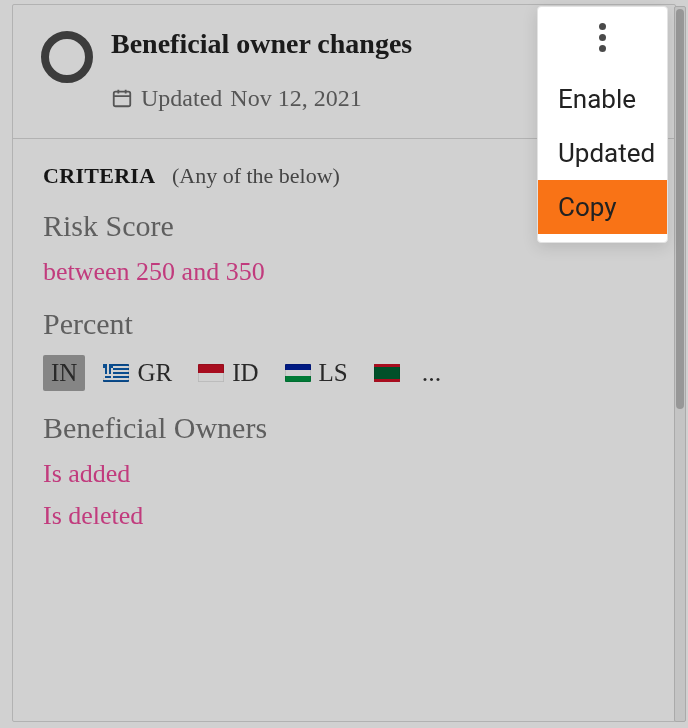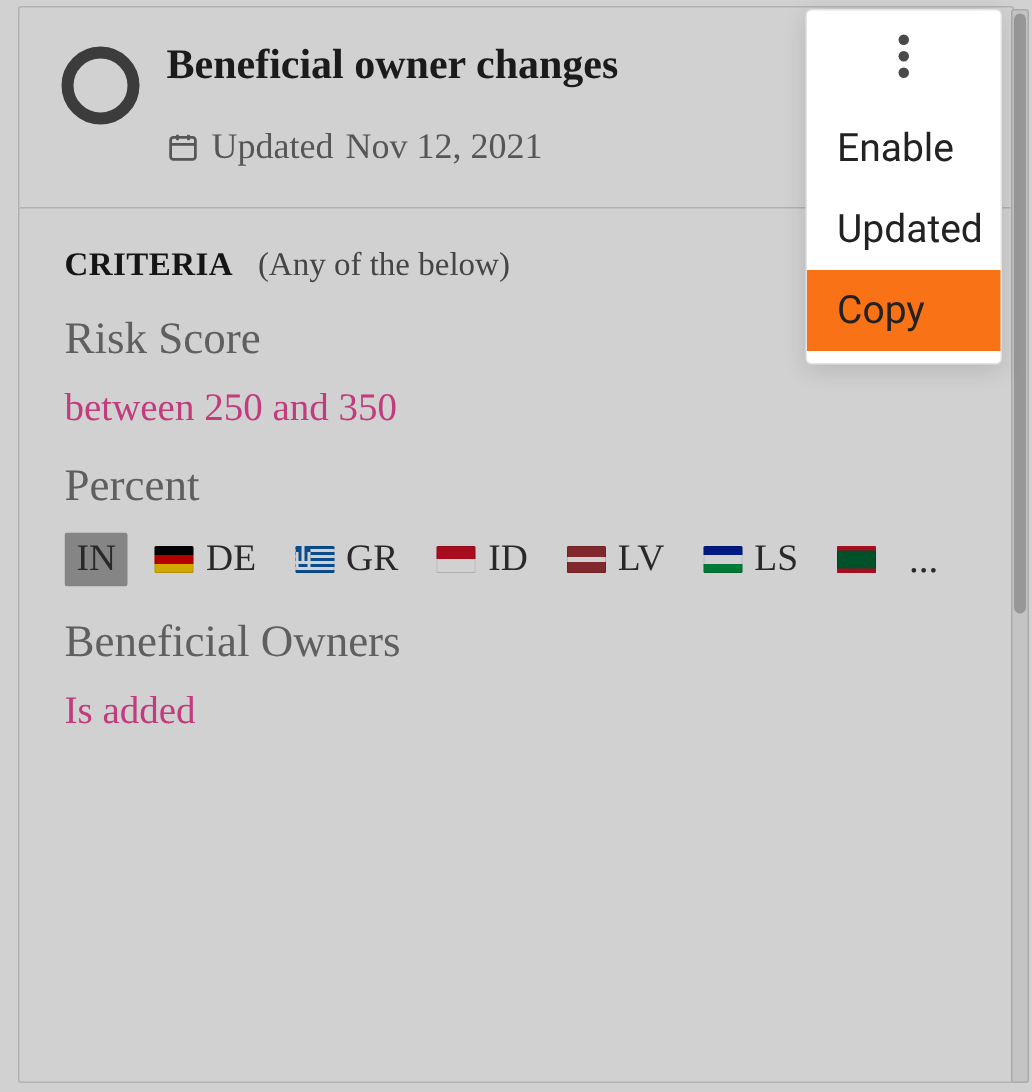--- a/index.html
+++ b/index.html
@@ -233,48 +233,41 @@
 
     <div class="field-label">Risk Score</div>
     <div class="field-value">between 250 and 350</div>
 
     <div class="field-label">Percent</div>
     <div class="dom-row" id="dom-row">
         <span class="dom-chip first">
           <span class="code">IN</span>
         </span>
         <span class="dom-chip">
-          <span class="flag de"></span>
-          <span class="code">DE</span>
-        </span>
-        <span class="dom-chip">
           <span class="flag gr"></span>
           <span class="code">GR</span>
         </span>
         <span class="dom-chip">
           <span class="flag id"></span>
           <span class="code">ID</span>
-        </span>
-        <span class="dom-chip">
-          <span class="flag lv"></span>
-          <span class="code">LV</span>
         </span>
         <span class="dom-chip">
           <span class="flag ls"></span>
           <span class="code">LS</span>
         </span>
         <span class="dom-chip">
           <span class="flag mr"></span>
         </span>
         <span class="ellipsis">...</span>
       </div>
 
     <div class="field-label">Beneficial Owners</div>
     <div id="bo-list">
         <div class="field-value">Is added</div>
+        <div class="field-value">Is deleted</div>
       </div>
   </div>
 </div>
 
 <div class="fake-scroll-track">
   <div class="fake-scroll-thumb"></div>
 </div>
 
 <div class="scrim"></div>
 

